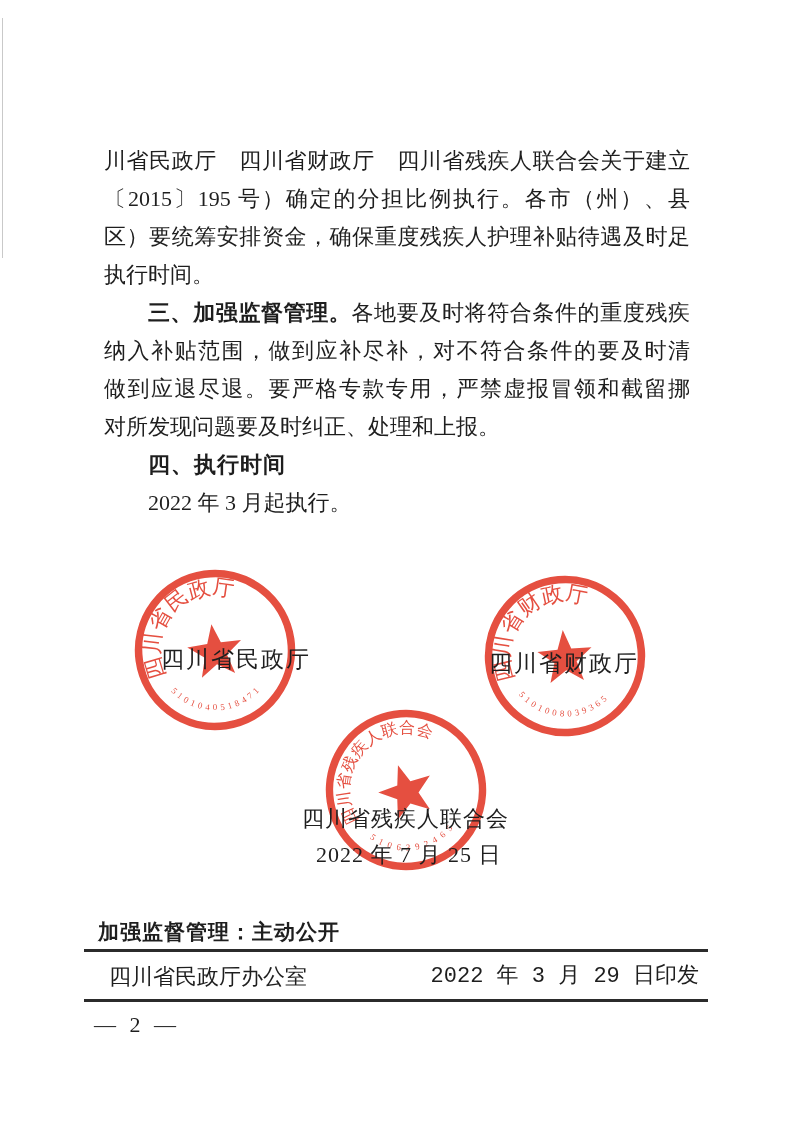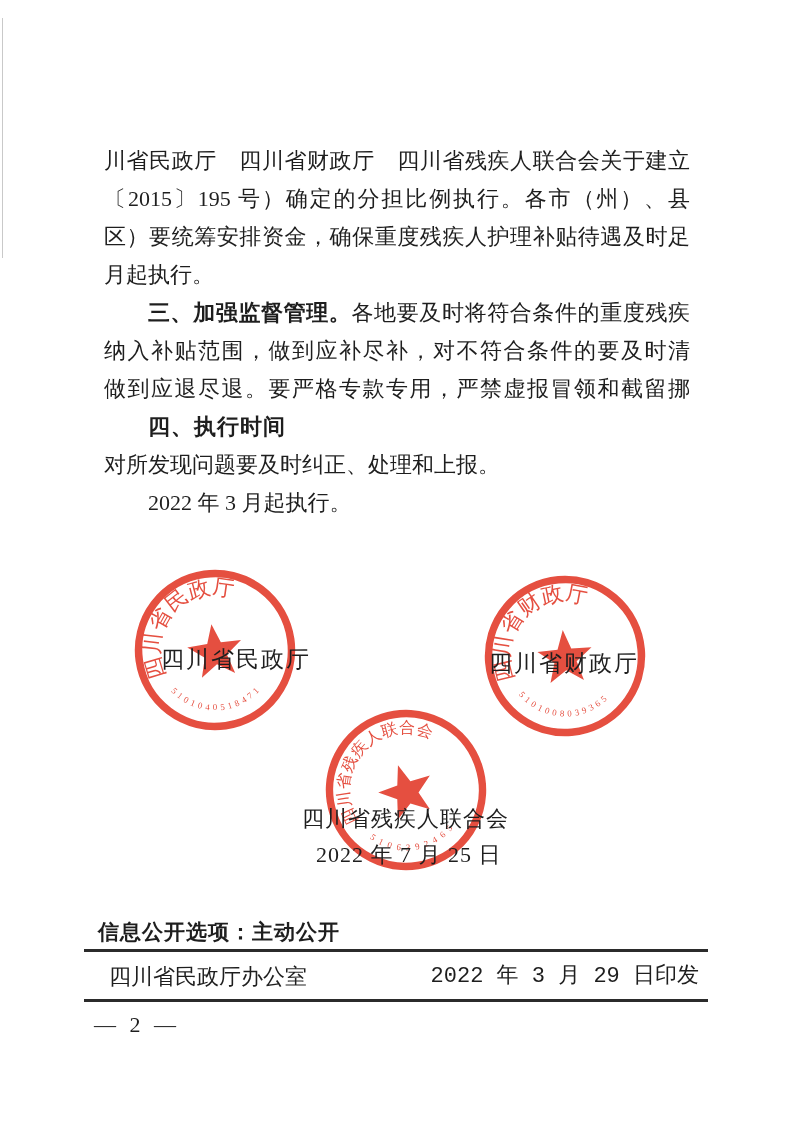--- a/index.html
+++ b/index.html
@@ -60,26 +60,26 @@
 </head>
 <body>
 
 <div class="page">
   <div class="scan-edge"></div>
 
   <div class="textblock">
     <div class="ln j">川省民政厅　四川省财政厅　四川省残疾人联合会关于建立困</div>
     <div class="ln j">〔2015〕195 号）确定的分担比例执行。各市（州）、县（市、</div>
     <div class="ln j">区）要统筹安排资金，确保重度残疾人护理补贴待遇及时足额</div>
-    <div class="ln">月起执行。</div>
+    <div class="ln">执行时间。</div>
     <div class="ln j ind"><span class="boldlead">三、加强监督管理。</span><span>各地要及时将符合条件的重度残疾人</span></div>
     <div class="ln j">纳入补贴范围，做到应补尽补，对不符合条件的要及时清退，</div>
     <div class="ln j">做到应退尽退。要严格专款专用，严禁虚报冒领和截留挪用，</div>
+    <div class="ln">对所发现问题要及时纠正、处理和上报。</div>
     <div class="ln ind heading">四、执行时间</div>
-    <div class="ln">对所发现问题要及时纠正、处理和上报。</div>
     <div class="ln ind">2022 年 3 月起执行。</div>
   </div>
 
   <svg class="seal seal-civil" viewBox="0 0 200 200">
     <defs>
       <path id="arc-c" d="M 38 122.6 A 66 66 0 1 1 162 122.6"></path>
       <path id="ser-c" d="M 41 141.3 A 72 72 0 0 0 159 141.3"></path>
     </defs>
     <circle cx="100" cy="100" r="91" fill="none" stroke="#e23b2b" stroke-width="9"></circle>
     <polygon fill="#e23b2b" points="100,69 108.2,91.7 132.3,92.5 113.3,107.3 120,130.5 100,117 80,130.5 86.7,107.3 67.7,92.5 91.8,91.7"></polygon>
@@ -107,19 +107,19 @@
     <polygon fill="#e23b2b" points="100,69 108.2,91.7 132.3,92.5 113.3,107.3 120,130.5 100,117 80,130.5 86.7,107.3 67.7,92.5 91.8,91.7"></polygon>
     <text font-size="19" fill="#e23b2b"><textPath href="#arc-d" textLength="176" lengthAdjust="spacing">四川省残疾人联合会</textPath></text>
     <text font-size="10.5" fill="#e23b2b"><textPath href="#ser-d" textLength="110" lengthAdjust="spacing">5106392465</textPath></text>
   </svg>
 
   <div class="sig sig-civil">四川省民政厅</div>
   <div class="sig sig-finance">四川省财政厅</div>
   <div class="sig sig-disabled">四川省残疾人联合会</div>
   <div class="sig sig-date">2022 年 7 月 25 日</div>
 
-  <div class="disclosure">信息公开选项：主动公开</div>
+  <div class="disclosure">加强监督管理：主动公开</div>
   <div class="rule rule-top"></div>
   <div class="office">四川省民政厅办公室</div>
   <div class="printdate">2022 年 3 月 29 日印发</div>
   <div class="rule rule-bottom"></div>
   <div class="pagenum">— 2 —</div>
 </div>
 
 </body></html>

